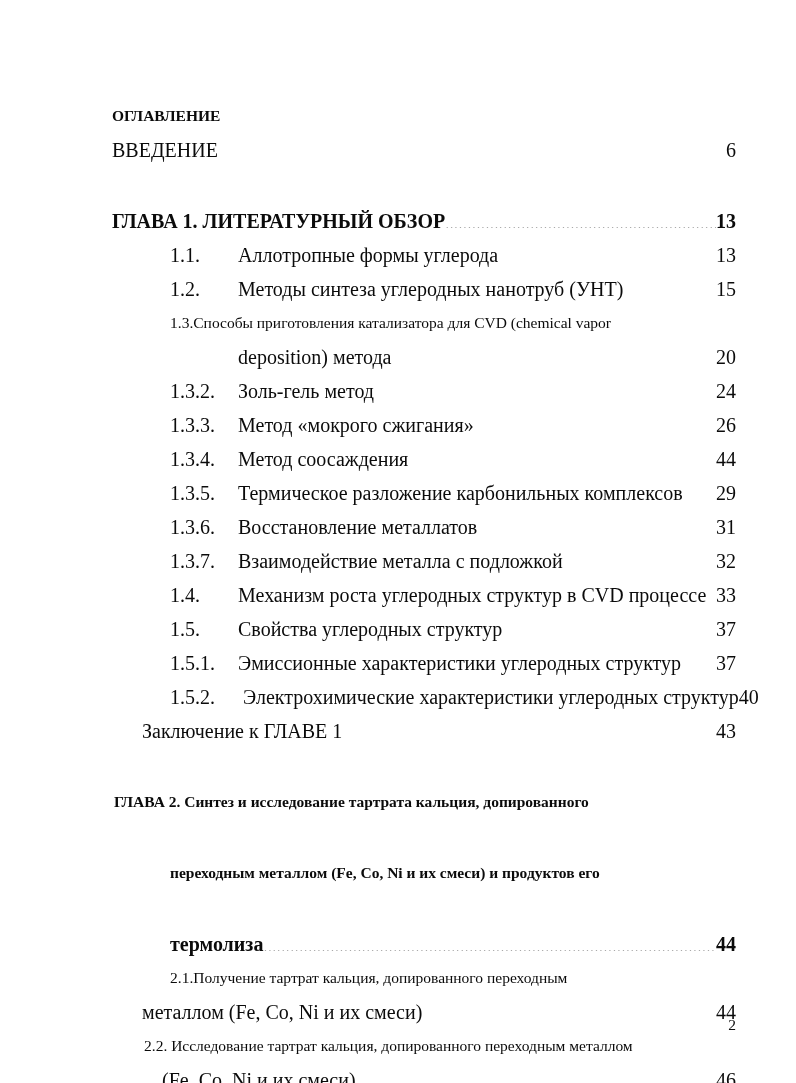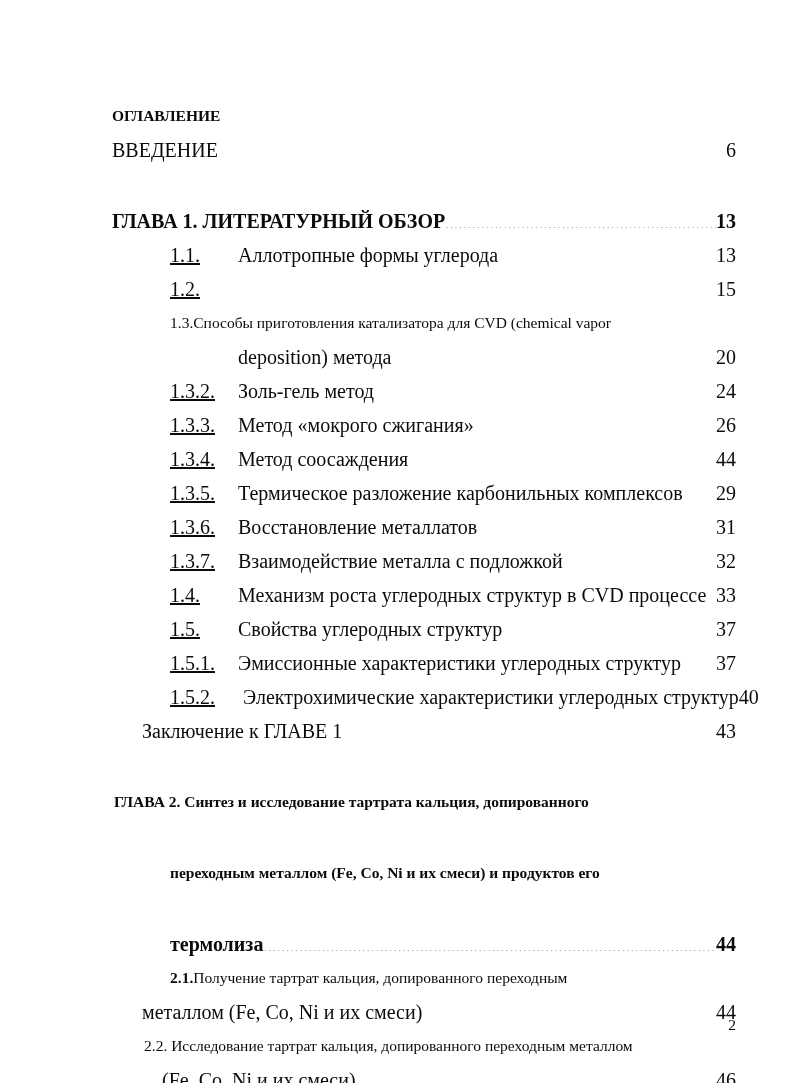--- a/index.html
+++ b/index.html
@@ -34,21 +34,20 @@
     display: flex;
     align-items: baseline;
     font-size: 20px;
     line-height: 34px;
     height: 34px;
     white-space: nowrap;
   }
   .row .num {
     flex: 0 0 auto;
     display: inline-block;
-    text-decoration: underline;
   }
   .row .txt {
     flex: 0 0 auto;
     white-space: pre;
   }
   .row .leader {
     flex: 1 1 auto;
     overflow: hidden;
     min-width: 0;
     align-self: baseline;
@@ -83,21 +82,21 @@
 
   .lvl1 { padding-left: 58px; }    
   .lvl-cont { padding-left: 126px; }
   .lvl-concl { padding-left: 30px; }
   .ch2-head { padding-left: 2px; }
   .ch2-cont { padding-left: 58px; }
   .s21-cont { padding-left: 30px; }
   .s22      { padding-left: 32px; }
   .s22-cont { padding-left: 50px; }
   .w-num  { width: 68px; }
-  .w-num2 { width: 68px; font-weight: bold; }
+  .w-num2 { width: 68px; }
 
   .pageno {
     position: absolute;
     left: 0;
     top: 1016px;
     width: 736px;
     text-align: right;
     font-size: 15.5px;
     font-family: "Liberation Serif", "DejaVu Serif", serif;
   }
@@ -124,20 +123,21 @@
 
     <div class="row lvl1">
       <span class="num w-num">1.1.</span>
       <span class="txt">Аллотропные формы углерода</span>
       <span class="leader"></span>
       <span class="pg">13</span>
     </div>
 
     <div class="row lvl1">
       <span class="num w-num">1.2.</span>
+      <span class="txt">Методы синтеза углеродных нанотруб (УНТ)</span>
       <span class="leader"></span>
       <span class="pg">15</span>
     </div>
 
     <div class="line lvl1">
       <span class="num w-num">1.3.</span><span class="txt">Способы приготовления катализатора для CVD (chemical vapor</span>
     </div>
     <div class="row lvl-cont">
       <span class="txt">deposition) метода</span>
       <span class="leader"></span>

